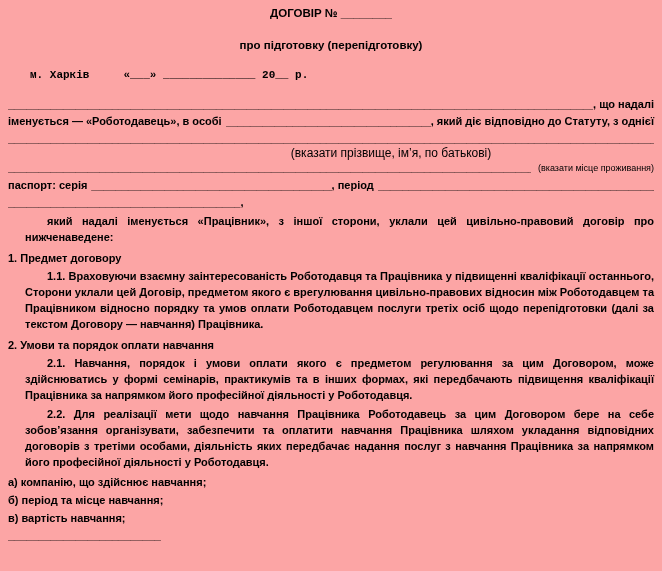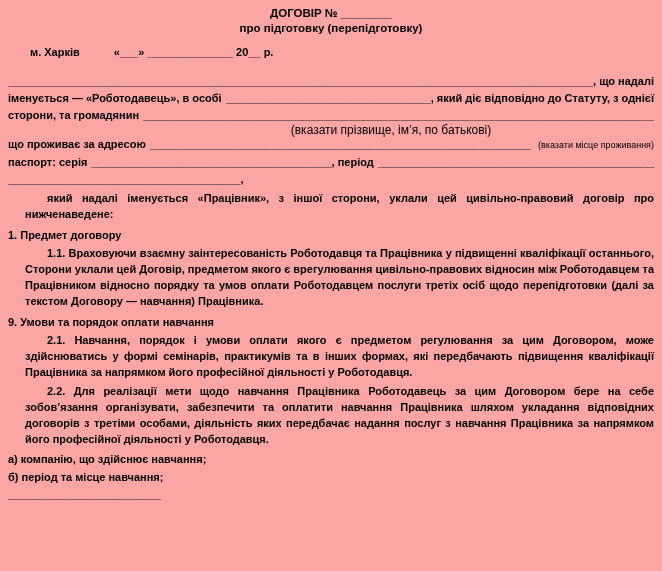--- a/index.html
+++ b/index.html
@@ -10,22 +10,22 @@
     height: 571px;
     padding: 6px 8px 0 8px;
     overflow: hidden;
     font-family: "Liberation Sans", "DejaVu Sans", sans-serif;
     font-weight: 700;
     font-size: 11px;
     color: #000000;
     background: #fca5a5;
   }
   .title-line { text-align: center; font-size: 11.5px; line-height: 15px; }
-  .subtitle-line { margin-top: 0; text-align: center; }
-  .place-date { display: flex; gap: 34px; margin: 9px 0 13px 0; padding-left: 22px; line-height: 15px; }
+  .subtitle-line { margin-top: 17px; text-align: center; }
+  .place-date { display: flex; gap: 34px; margin: 15px 0 13px 0; padding-left: 22px; line-height: 15px; font-family: Liberation Mono, monospace; }
   .fill-line { display: flex; align-items: baseline; line-height: 17px; white-space: nowrap; }
   .fill-line > span { flex: 0 0 auto; }
   .fill-line .blank { flex: 1 1 0; overflow: hidden; margin-left: 4px; }
   .fill-line .blank:first-child { margin-left: 0; }
   .fill-line .blank.g2 { flex-grow: 1.15; }
   .static-line { line-height: 17px; white-space: nowrap; overflow: hidden; }
   .hint { font-weight: 400; font-size: 9px; }
   .hint-line { line-height: 12px; padding-left: 120px; text-align: center; font-weight: 400; font-size: 12px; }
   .inline-hint { margin-left: 7px; }
   .para { margin: 2px 0 3px 17px; text-align: justify; text-indent: 22px; line-height: 16px; }
@@ -50,48 +50,47 @@
     <span>, що надалі</span>
   </div>
 
   <div class="fill-line">
     <span>іменується — «Роботодавець», в особі</span>
     <span class="blank">__________________________________________________________________________________________________________________________________</span>
     <span>, який діє відповідно до Статуту, з однієї</span>
   </div>
 
   <div class="fill-line">
-    <span>сторони, та громадянин</span>
     <span class="blank">__________________________________________________________________________________________________________________________________</span>
   </div>
 
   <div class="hint-line">(вказати прізвище, ім’я, по батькові)</div>
 
   <div class="fill-line">
-    <span>що проживає за адресою</span>
     <span class="blank">__________________________________________________________________________________________________________________________________</span>
     <span class="hint inline-hint">(вказати місце проживання)</span>
   </div>
 
   <div class="fill-line">
     <span>паспорт: серія</span>
     <span class="blank">__________________________________________________________________________________________________________________________________</span>
     <span>, період</span>
     <span class="blank g2">__________________________________________________________________________________________________________________________________</span>
   </div>
 
   <div class="static-line">______________________________________,</div>
 
   <p class="para">який надалі іменується «Працівник», з іншої сторони, уклали цей цивільно-правовий договір про нижченаведене:</p>
 
   <div class="heading">1. Предмет договору</div>
   <p class="para">1.1. Враховуючи взаємну заінтересованість Роботодавця та Працівника у підвищенні кваліфікації останнього, Сторони уклали цей Договір, предметом якого є врегулювання цивільно-правових відносин між Роботодавцем та Працівником відносно порядку та умов оплати Роботодавцем послуги третіх осіб щодо перепідготовки (далі за текстом Договору — навчання) Працівника.</p>
 
-  <div class="heading">9. Умови та порядок оплати навчання</div>
+  <div class="heading">2. Умови та порядок оплати навчання</div>
   <p class="para">2.1. Навчання, порядок і умови оплати якого є предметом регулювання за цим Договором, може здійснюватись у формі семінарів, практикумів та в інших формах, які передбачають підвищення кваліфікації Працівника за напрямком його професійної діяльності у Роботодавця.</p>
   <p class="para">2.2. Для реалізації мети щодо навчання Працівника Роботодавець за цим Договором бере на себе зобов’язання організувати, забезпечити та оплатити навчання Працівника шляхом укладання відповідних договорів з третіми особами, діяльність яких передбачає надання послуг з навчання Працівника за напрямком його професійної діяльності у Роботодавця.</p>
 
   <div class="list-item">а) компанію, що здійснює навчання;</div>
   <div class="list-item">б) період та місце навчання;</div>
+  <div class="list-item">в) вартість навчання;</div>
 
   <div class="static-line">_________________________</div>
 
 </div>
 
 </body></html>

